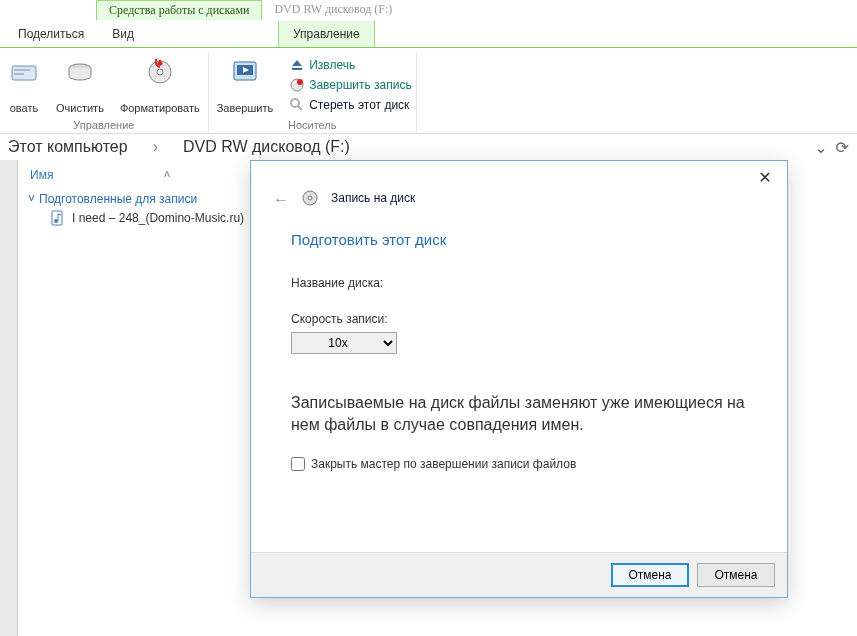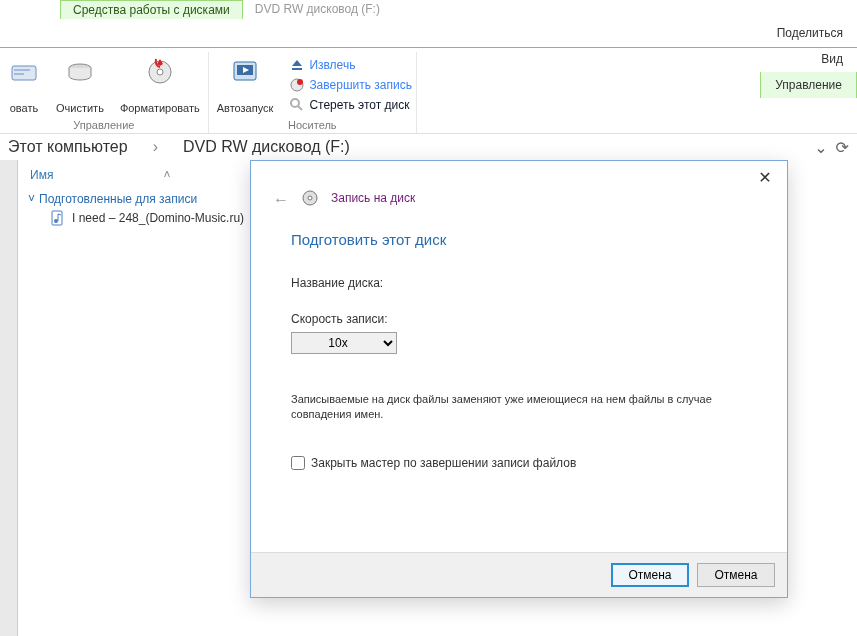--- a/index.html
+++ b/index.html
@@ -11,21 +11,22 @@
     width: 857px;
     height: 636px;
     position: relative;
     overflow: hidden;
   }
   
   .context-tab-row {
     height: 20px;
     display: flex;
     align-items: flex-start;
-    padding-left: 60px;
+    padding-left: 96px;
+    font-family: Liberation Serif, serif;
   }
   .context-tab {
     background: #e6fbe1;
     border: 1px solid #9cd97b;
     border-bottom: none;
     padding: 2px 12px;
     font-size: 12px;
     color: #2b5a16;
   }
   .context-title {
@@ -35,21 +36,20 @@
     font-size: 12px;
   }
 
   
   .tabs-row {
     height: 28px;
     display: flex;
     align-items: flex-end;
     border-bottom: 1px solid #7cc94f;
     padding-left: 4px;
-    flex-direction: column;
   }
   .tab {
     padding: 6px 14px;
     font-size: 12px;
     color: #333;
     cursor: default;
   }
   .tab.active {
     background: #e6fbe1;
     border-left: 1px solid #9cd97b;
@@ -101,21 +101,21 @@
     flex-direction: column;
     gap: 2px;
     padding-top: 2px;
     padding-left: 4px;
   }
   .ribbon-small-item {
     display: flex;
     align-items: center;
     gap: 4px;
     font-size: 12px;
-    color: #3b82f6;
+    color: #0f766e;
     height: 18px;
   }
   .ribbon-small-item.disabled { color: #0f172a; }
   .ribbon-small-item svg { width: 16px; height: 16px; }
 
   
   .breadcrumb-row {
     height: 26px;
     display: flex;
     align-items: center;
@@ -198,21 +198,21 @@
     font-size: 16px;
   }
   .dlg-header {
     display: flex;
     align-items: center;
     gap: 12px;
     padding: 28px 22px 12px 22px;
   }
   .dlg-back { color: #9a9a9a; font-size: 16px; }
   .dlg-title-icon { width: 18px; height: 18px; }
-  .dlg-header-title { font-size: 12px; color: #701a75; }
+  .dlg-header-title { font-size: 12px; color: #0f172a; }
   .dlg-body {
     padding: 12px 40px 0 40px;
     flex: 1;
   }
   .dlg-heading {
     color: #2a6cb0;
     font-size: 15px;
     margin-bottom: 28px;
   }
   .field-label {
@@ -232,24 +232,24 @@
     height: 22px;
     border: 1px solid #a0a0a0;
     background: #f0f0f0;
     padding: 2px 4px;
     font-size: 12px;
     font-family: inherit;
     text-align: center;
   }
   .field-block { margin-bottom: 22px; }
   .note {
-    font-size: 11px;
+    font-size: 16px;
     color: #333;
     line-height: 1.35;
-    margin: 38px 0 34px 0;
+    margin: 38px 0 22px 0;
   }
   .checkbox-row {
     display: flex;
     align-items: center;
     gap: 6px;
     font-size: 12px;
   }
   .checkbox-row input { width: 14px; height: 14px; }
   .dlg-footer {
     background: #f0f0f0;
@@ -318,21 +318,21 @@
   </div>
 
   <div class="ribbon-group">
     <div class="ribbon-group-items">
       <div class="ribbon-btn">
         <svg viewBox="0 0 32 32">
             <rect x="5" y="6" width="22" height="18" rx="2" fill="#cfe2f3" stroke="#3a6ea5"></rect>
             <rect x="8" y="9" width="16" height="10" fill="#3a6ea5"></rect>
             <polygon points="14,11 20,14 14,17" fill="#fff"></polygon>
           </svg>
-        <span>Автозапуск</span>
+        <span>Завершить</span>
       </div>
       <div class="ribbon-small-list">
         <div class="ribbon-small-item">
           <svg viewBox="0 0 16 16">
               <polygon points="8,3 13,9 3,9" fill="#3a6ea5"></polygon>
               <rect x="3" y="11" width="10" height="2" fill="#3a6ea5"></rect>
             </svg>
           <span>Извлечь</span>
         </div>
         <div class="ribbon-small-item">

